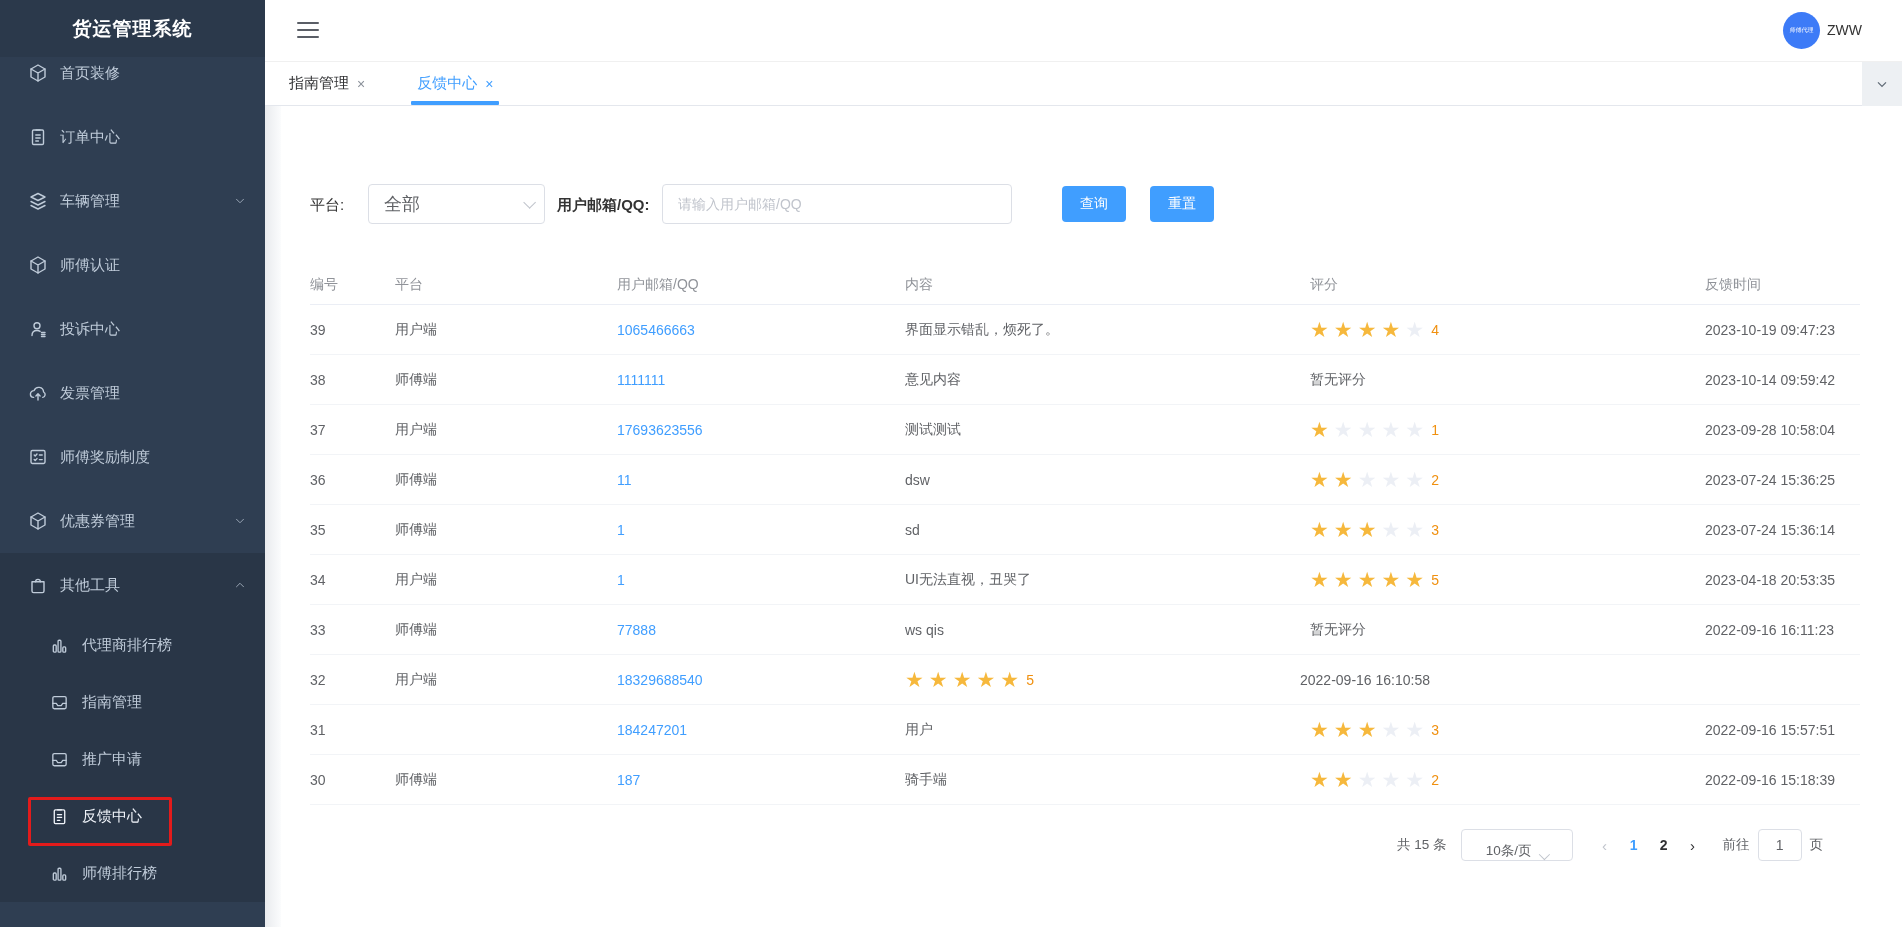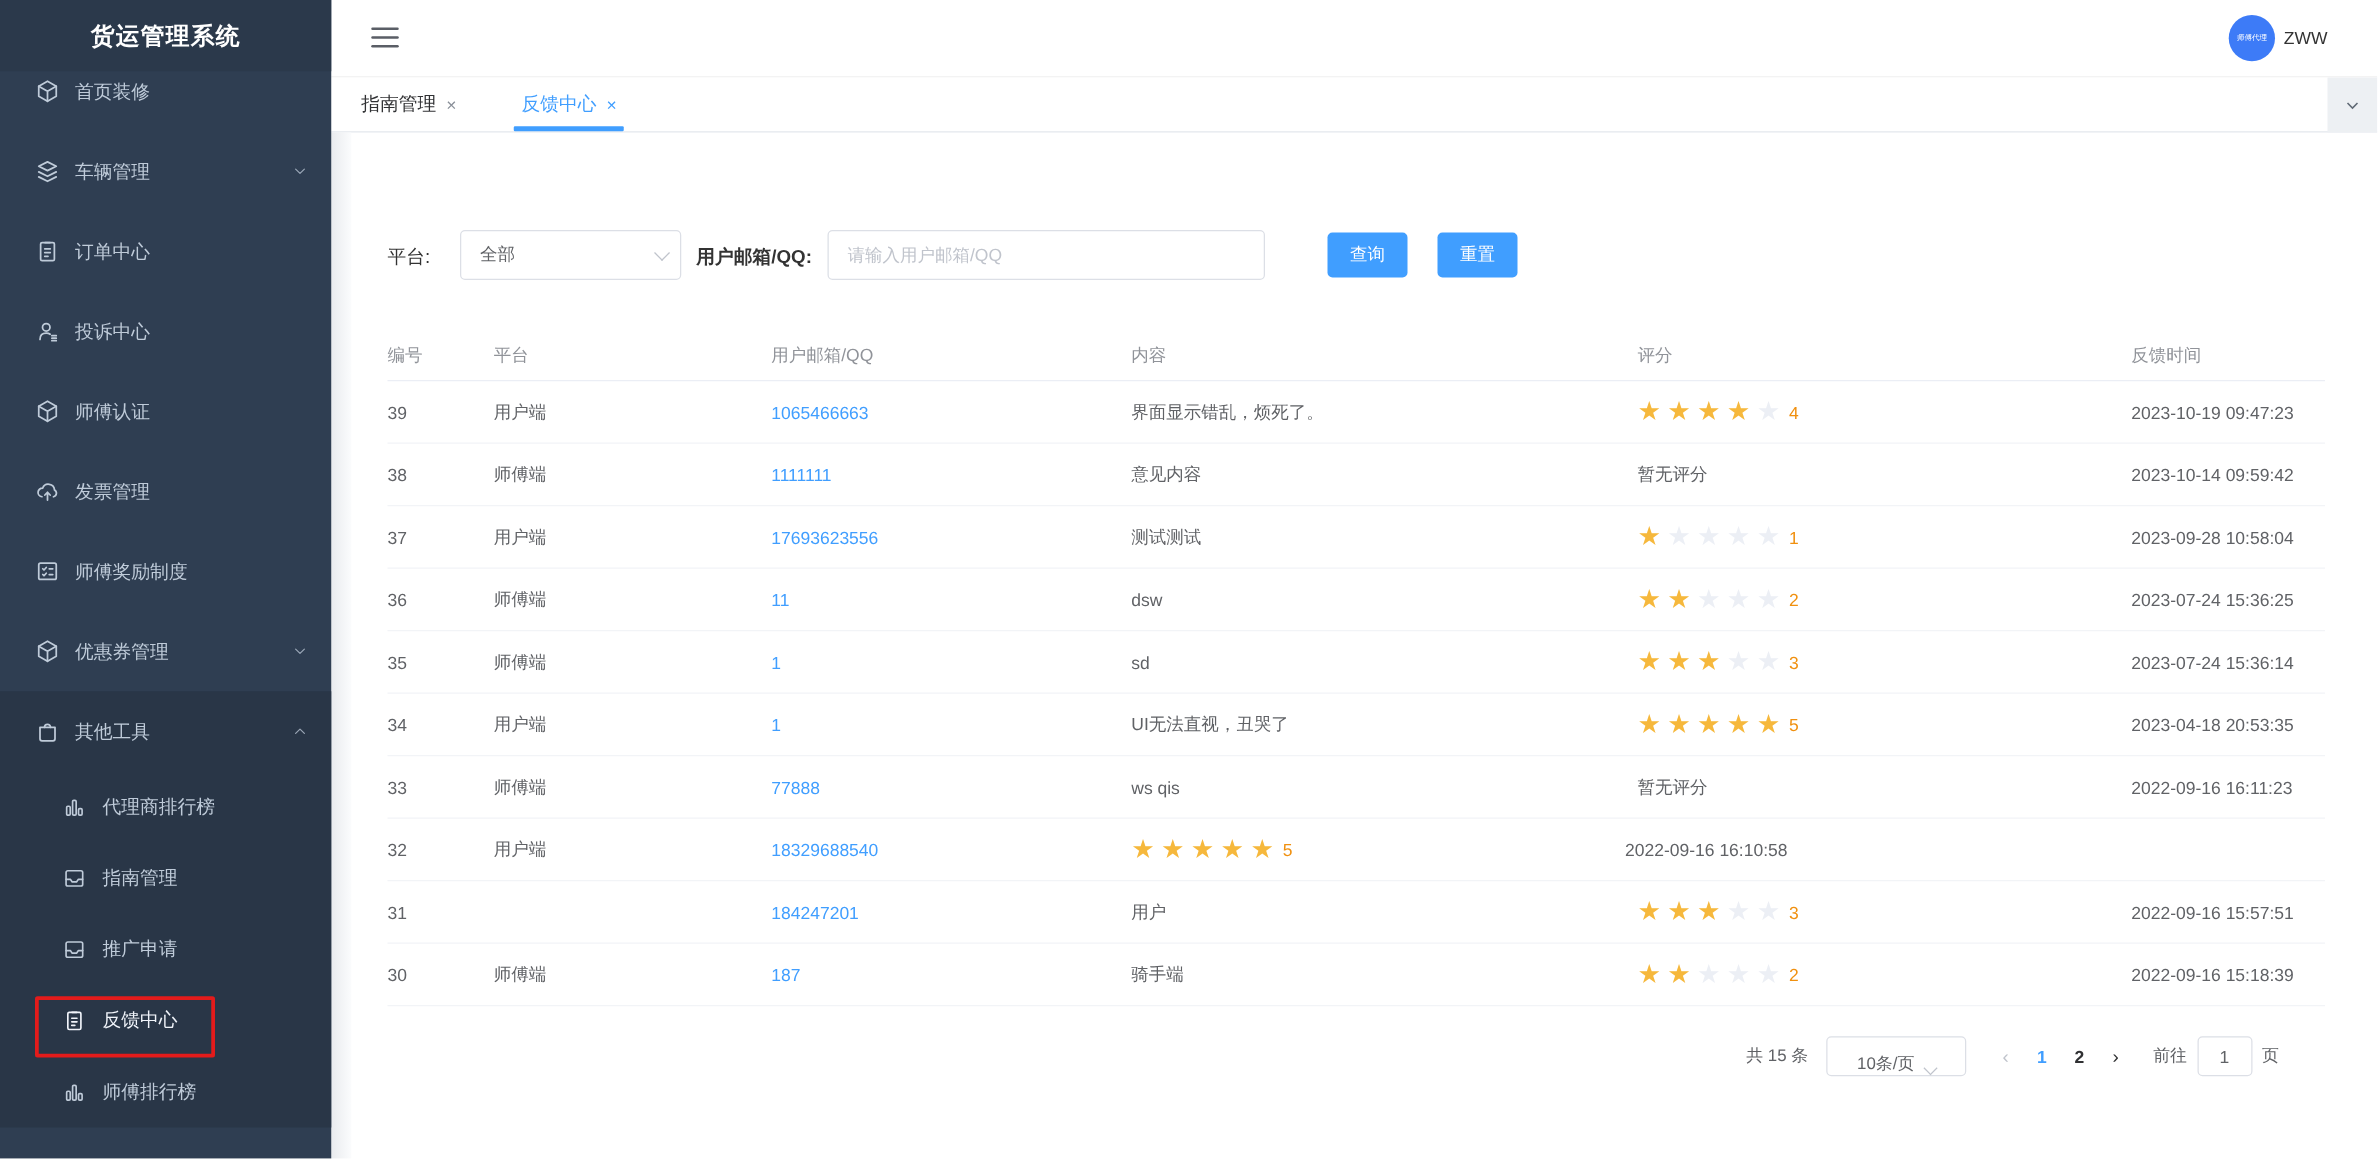--- a/index.html
+++ b/index.html
@@ -56,21 +56,21 @@
 
   .left-shade { position:absolute; left:265px; top:106px; width:16px; bottom:0;
     background:linear-gradient(to right,#e9ebee, #fbfcfd); z-index:1; }
 
   
   .flabel { position:absolute; font-size:15px; color:#333; }
   .f-label1 { left:310px; top:196px; }
   .f-label2 { left:557px; top:196px; font-weight:bold; }
   .sel { position:absolute; left:368px; top:184px; width:177px; height:40px;
     border:1px solid #dcdfe6; border-radius:4px; background:#fff; display:flex;
-    align-items:center; padding:0 15px; font-size:14px; color:#606266; cursor:pointer; }
+    align-items:center; padding:0 15px; font-size:18px; color:#606266; cursor:pointer; }
   .sel .dd { position:absolute; right:12px; width:9px; height:9px; border-right:1.4px solid #c0c4cc;
     border-bottom:1.4px solid #c0c4cc; transform:rotate(45deg) translateY(-3px); }
   .txt-input { position:absolute; left:662px; top:184px; width:350px; height:40px;
     border:1px solid #dcdfe6; border-radius:4px; padding:0 15px; font-size:14px; color:#606266;
     font-family:inherit; outline:none; }
   .txt-input::placeholder { color:#c0c4cc; }
   .btn { position:absolute; top:186px; width:64px; height:36px; background:var(--accent,#409eff);
     border:none; border-radius:4px; color:#fff; font-size:14px; font-family:inherit; cursor:pointer; }
   .btn-search { left:1062px; } .btn-reset { left:1150px; }
 
@@ -122,66 +122,66 @@
               </svg>
             </span>
       <span>首页装修</span>
 
     </div>
         </div>
         <div>
           <div class="menu-item">
       <span class="mi-icon">
               <svg class="line-ic " viewBox="0 0 20 20">
+                <rect x="4.5" y="3" width="11" height="14.5" rx="1.2"></rect>
+                <path d="M8 3 h4"></path>
+                <path d="M7.8 8 h4.4 M7.8 11 h4.4 M7.8 14 h2.6"></path>
+              </svg>
+            </span>
+      <span>订单中心</span>
+
+    </div>
+        </div>
+        <div>
+          <div class="menu-item">
+      <span class="mi-icon">
+              <svg class="line-ic " viewBox="0 0 20 20">
                 <path d="M10 2.5 L17 6 L10 9.5 L3 6 Z"></path>
                 <path d="M3 10.5 L10 14 L17 10.5"></path>
                 <path d="M3 14.5 L10 18 L17 14.5"></path>
               </svg>
             </span>
       <span>车辆管理</span>
       <span class="chev"><svg class="line-ic " viewBox="0 0 20 20">
                 <polyline points="5 7.5 10 12.5 15 7.5"></polyline>
               </svg></span>
     </div>
         </div>
         <div>
           <div class="menu-item">
       <span class="mi-icon">
               <svg class="line-ic " viewBox="0 0 20 20">
-                <rect x="4.5" y="3" width="11" height="14.5" rx="1.2"></rect>
-                <path d="M8 3 h4"></path>
-                <path d="M7.8 8 h4.4 M7.8 11 h4.4 M7.8 14 h2.6"></path>
-              </svg>
-            </span>
-      <span>订单中心</span>
+                <path d="M10 2 L17 6 V14 L10 18 L3 14 V6 Z"></path>
+                <path d="M3 6 L10 10 L17 6 M10 10 V18"></path>
+              </svg>
+            </span>
+      <span>师傅认证</span>
 
     </div>
         </div>
         <div>
           <div class="menu-item">
       <span class="mi-icon">
               <svg class="line-ic " viewBox="0 0 20 20">
                 <circle cx="9" cy="6.8" r="3"></circle>
                 <path d="M4 16.5 c0-3.4 2.2-5 5-5 1.2 0 2.3.3 3.1.9"></path>
                 <path d="M13.5 13.5 h3.5 M13.5 15.5 h3.5 M13.5 17.5 h3.5"></path>
               </svg>
             </span>
       <span>投诉中心</span>
-
-    </div>
-        </div>
-        <div>
-          <div class="menu-item">
-      <span class="mi-icon">
-              <svg class="line-ic " viewBox="0 0 20 20">
-                <path d="M10 2 L17 6 V14 L10 18 L3 14 V6 Z"></path>
-                <path d="M3 6 L10 10 L17 6 M10 10 V18"></path>
-              </svg>
-            </span>
-      <span>师傅认证</span>
 
     </div>
         </div>
         <div>
           <div class="menu-item">
       <span class="mi-icon">
               <svg class="line-ic " viewBox="0 0 20 20">
                 <path d="M5.6 14.4 a3.4 3.4 0 1 1 .5-6.8 A4.9 4.9 0 0 1 15.6 9 A2.9 2.9 0 0 1 14.8 14.4"></path>
                 <path d="M10 17 V11 M7.9 13 L10 10.8 L12.1 13"></path>
               </svg>

